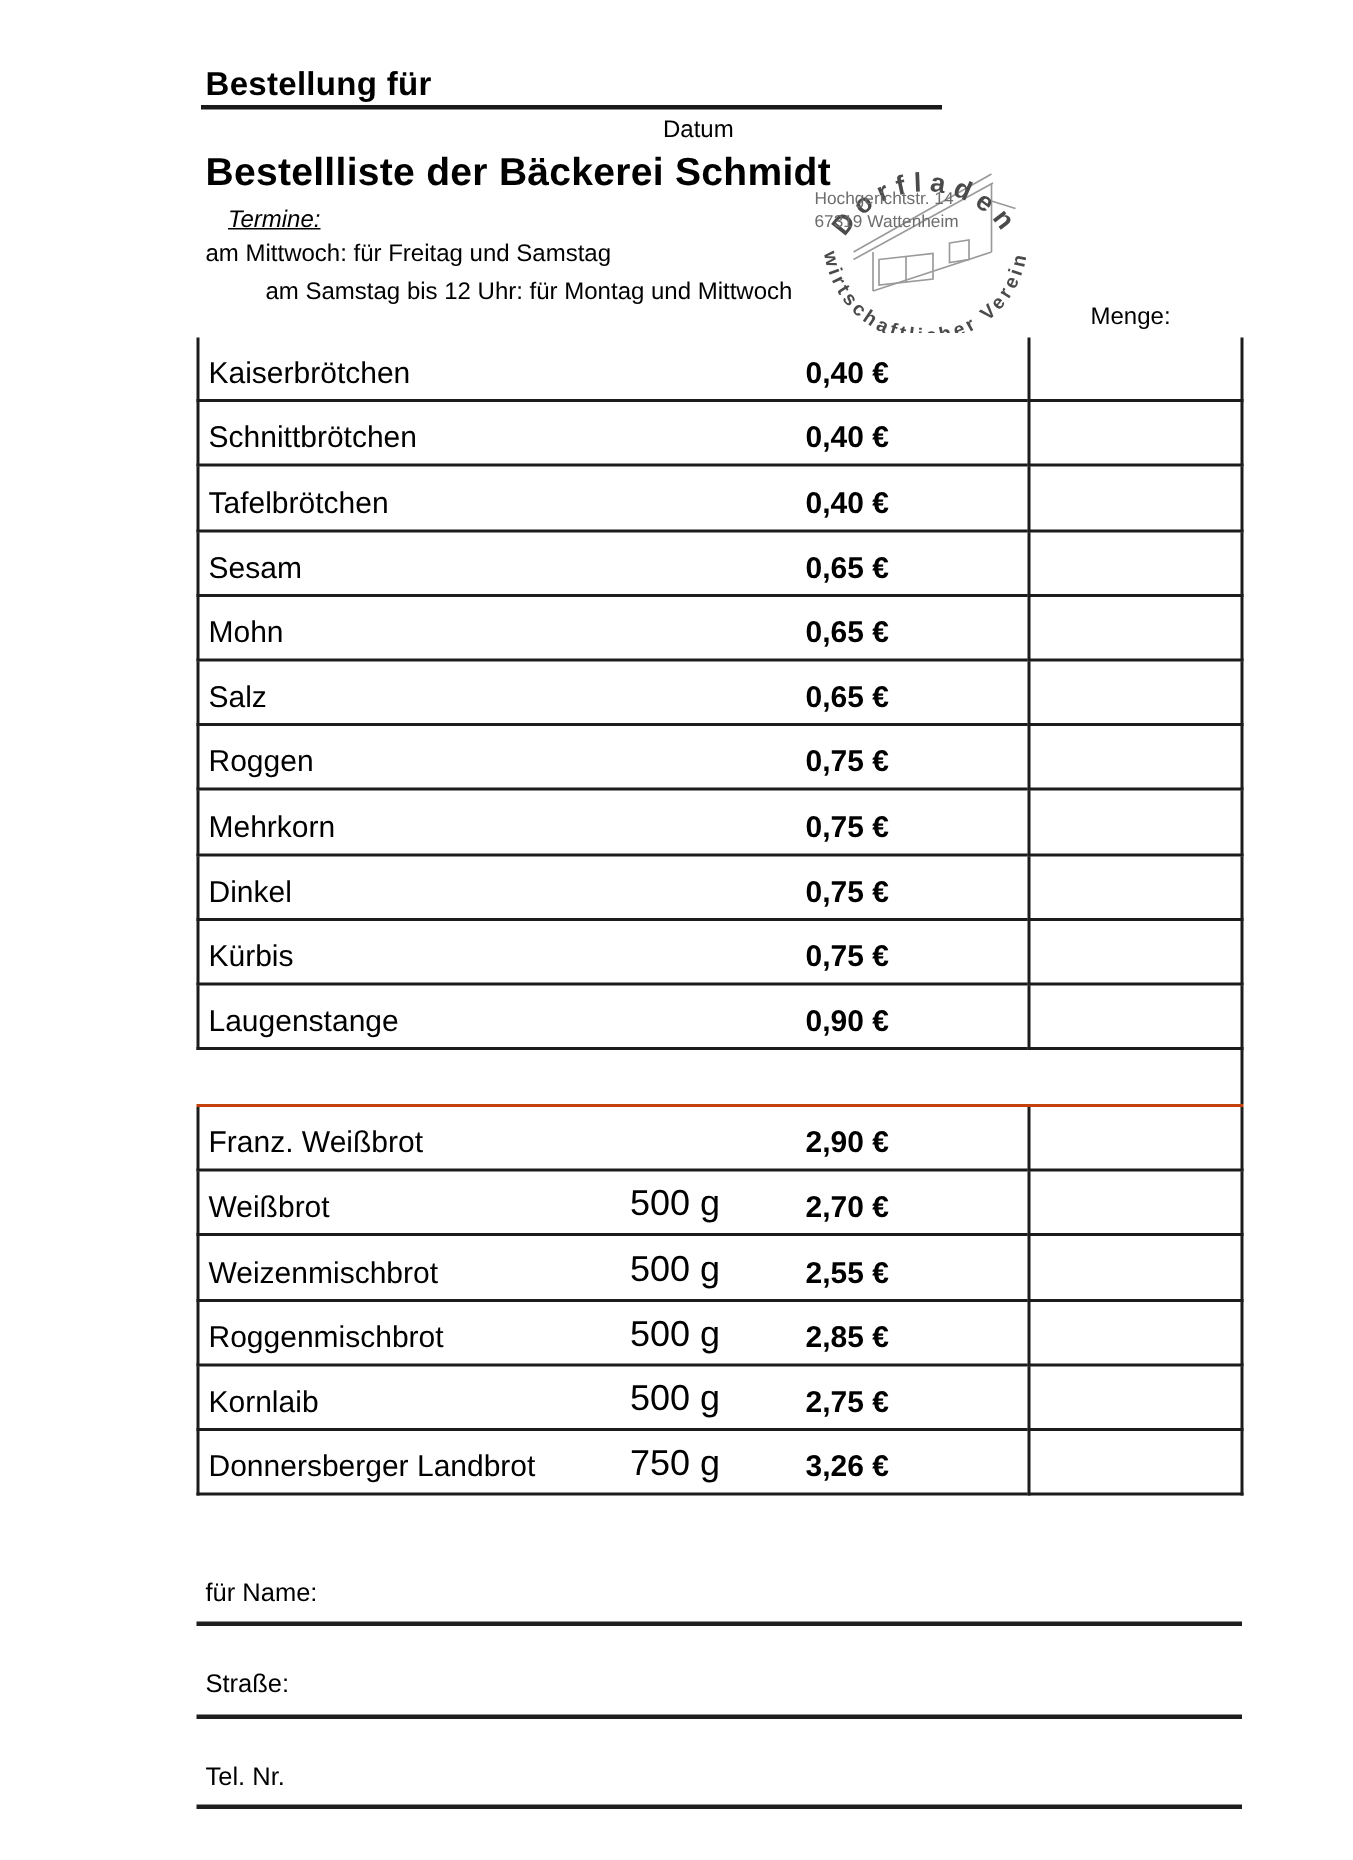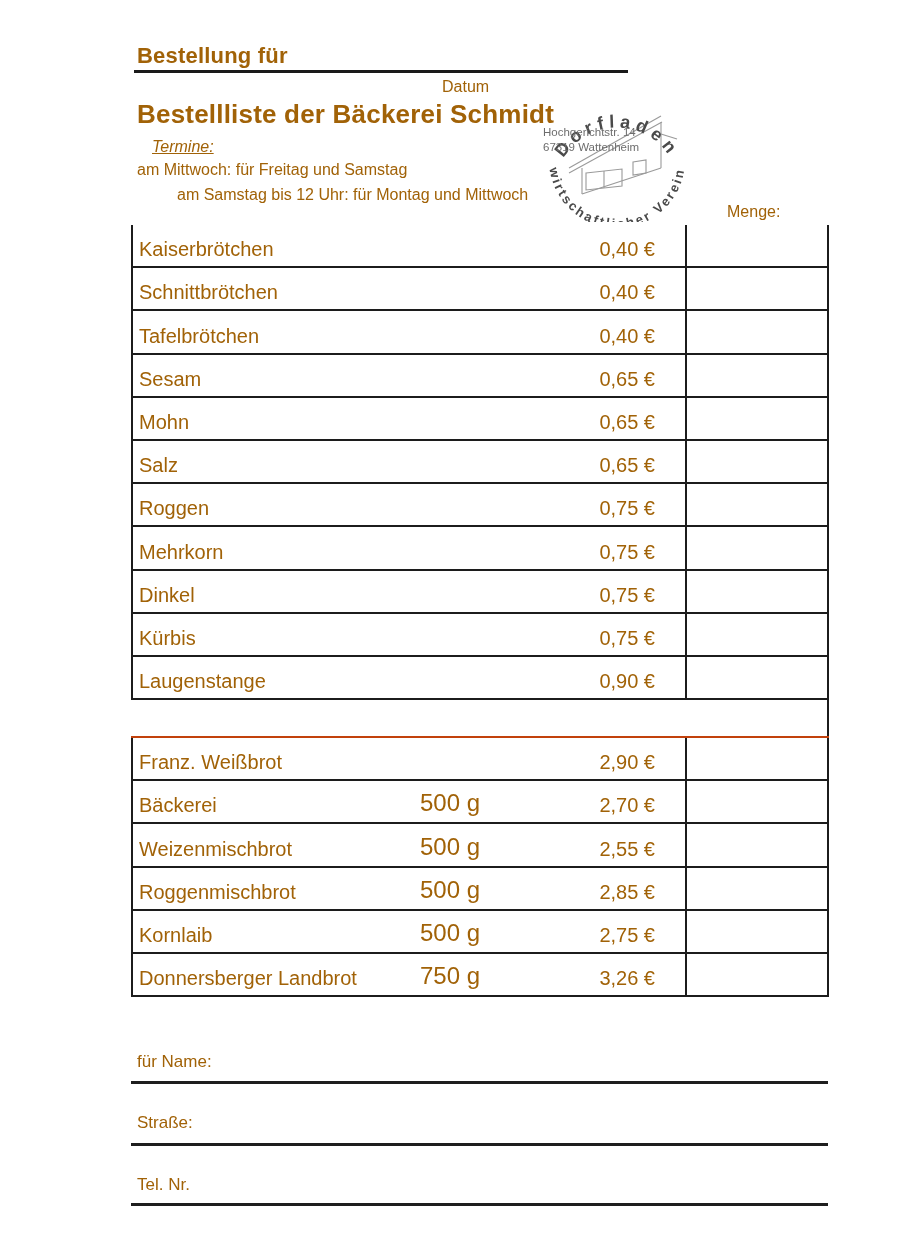--- a/index.html
+++ b/index.html
@@ -1,21 +1,21 @@
 <!DOCTYPE html>
 <html><head>
 <meta charset="utf-8">
 <style>
   html,body{margin:0;padding:0;background:#ffffff;}
   .page{
     position:relative;
     width:902px;height:1240px;
     background:#ffffff;
     font-family:"Liberation Sans",sans-serif;
-    color:#a16207;
+    color:#000000;
     overflow:hidden;
   }
   
   .order-for{position:absolute;left:137px;top:43px;font-size:22px;font-weight:bold;letter-spacing:.2px;}
   .order-underline{position:absolute;left:134px;top:70px;width:494px;border-top:3px solid #1a1a1a;}
   .datum-top{position:absolute;left:442px;top:78px;font-size:16px;}
   .main-title{position:absolute;left:137px;top:99px;font-size:26px;font-weight:bold;letter-spacing:.2px;}
   .termine{position:absolute;left:152px;top:138px;font-size:16px;font-style:italic;text-decoration:underline;}
   .sched-1{position:absolute;left:137px;top:161px;font-size:16px;}
   .sched-2{position:absolute;left:137px;top:186px;font-size:16px;margin-left:40px;}
@@ -29,21 +29,21 @@
   .trow{display:flex;height:43.2px;box-sizing:border-box;}
   .cell-main{
     width:554px;box-sizing:border-box;
     border-left:2px solid #1c1c1c;border-bottom:2px solid #1c1c1c;
     display:flex;align-items:flex-end;
     padding:0 0 5px 6px;
   }
   .p-name{flex:1;font-size:20px;white-space:nowrap;}
   .p-weight{width:118px;text-align:center;font-size:24px;}
   .p-gap{width:28px;}
-  .p-price{width:118px;text-align:right;font-size:20px;white-space:nowrap;}
+  .p-price{width:118px;text-align:left;font-size:20px;white-space:nowrap;font-weight:bold;}
   .p-rpad{width:30px;}
   .cell-menge{
     width:144px;box-sizing:border-box;
     border-left:2px solid #1c1c1c;border-right:2px solid #1c1c1c;border-bottom:2px solid #1c1c1c;
   }
   
   .f-label{position:absolute;font-size:17px;}
   .lbl-name{left:137px;top:1052px;}
   .lbl-street{left:137px;top:1113px;}
   .lbl-phone{left:137px;top:1175px;}
@@ -227,21 +227,21 @@
           <span class="p-weight"></span>
           <span class="p-gap"></span>
           <span class="p-price">2,90 €</span>
           <span class="p-rpad"></span>
         </div>
         <div class="cell-menge"></div>
       </div>
 
       <div class="trow">
         <div class="cell-main">
-          <span class="p-name">Bäckerei</span>
+          <span class="p-name">Weißbrot</span>
           <span class="p-weight">500 g</span>
           <span class="p-gap"></span>
           <span class="p-price">2,70 €</span>
           <span class="p-rpad"></span>
         </div>
         <div class="cell-menge"></div>
       </div>
 
       <div class="trow">
         <div class="cell-main">

